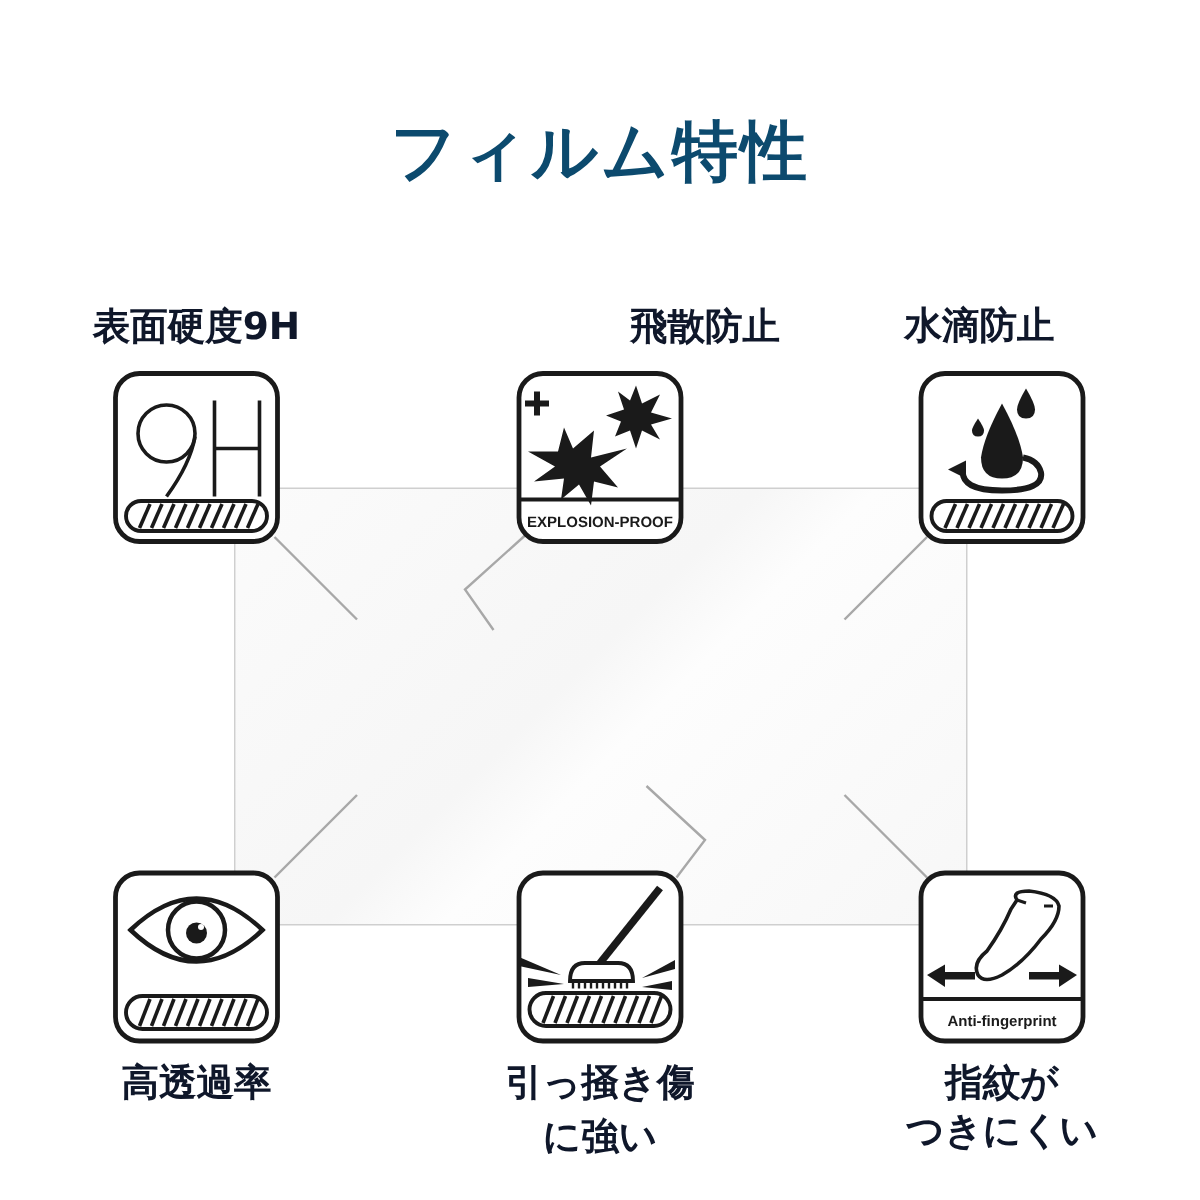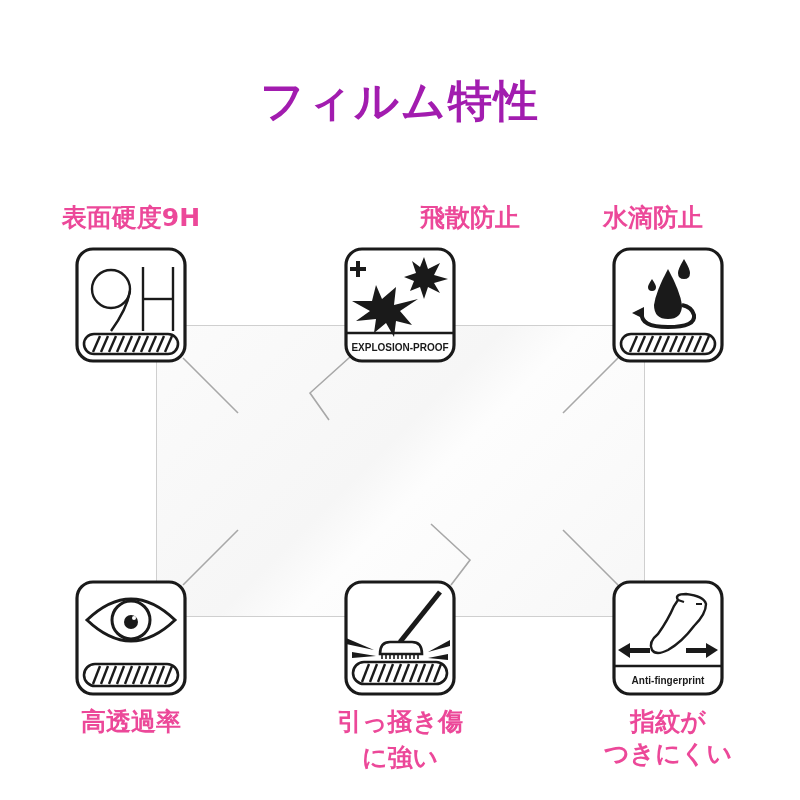--- a/index.html
+++ b/index.html
@@ -1,25 +1,25 @@
 <!DOCTYPE html>
 <html><head>
 <meta charset="utf-8">
 <style>
   html, body { margin:0; padding:0; background:#ffffff; }
   body { width:800px; height:800px; position:relative; overflow:hidden;
          font-family:"DejaVu Sans", sans-serif; color:#1a1a1a; }
   .title { position:absolute; left:0; top:72px; width:800px; text-align:center;
-           font-size:44px; font-weight:bold; letter-spacing:2px; color:#a21caf; }
+           font-size:44px; font-weight:bold; letter-spacing:2px; color:#0c4a6e; }
   .film { position:absolute; left:156px; top:325px; width:489px; height:292px;
           border:1px solid #cfcfcf; box-sizing:border-box;
           background:linear-gradient(135deg, #fbfbfb 0%, #f6f6f6 45%, #fdfdfd 55%, #f7f7f7 100%); }
   .leaders { position:absolute; left:0; top:0; }
   .label { position:absolute; width:240px; text-align:center; font-size:25px;
-           font-weight:bold; color:#ec4899; line-height:36px; }
+           font-weight:bold; color:#0f172a; line-height:36px; }
   .icon { position:absolute; width:96px; height:116px; }
   .icon svg { display:block; }
 </style>
 </head>
 <body>
 
 <div class="title">フィルム特性</div>
 
 <div class="film"></div>
 

